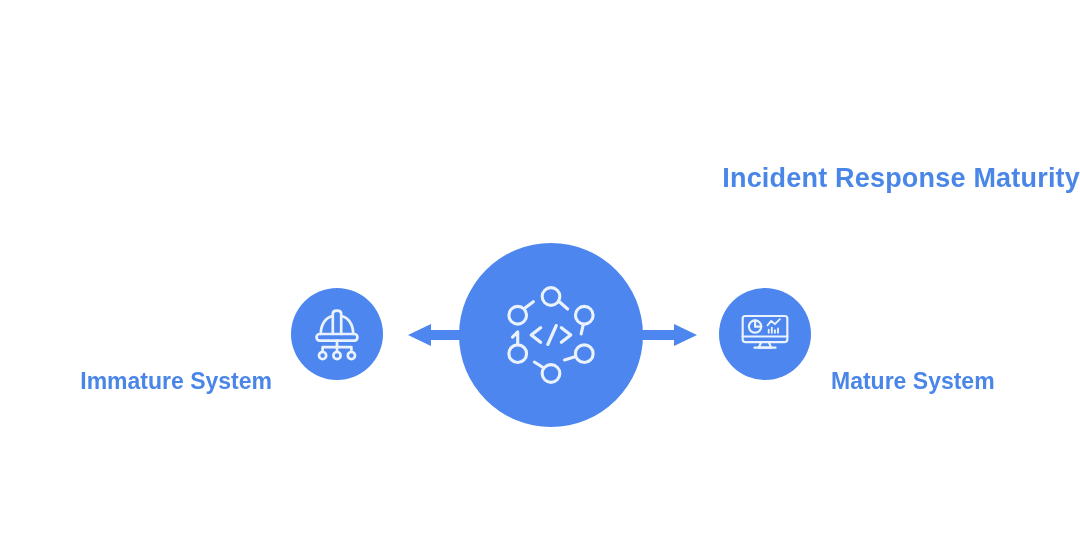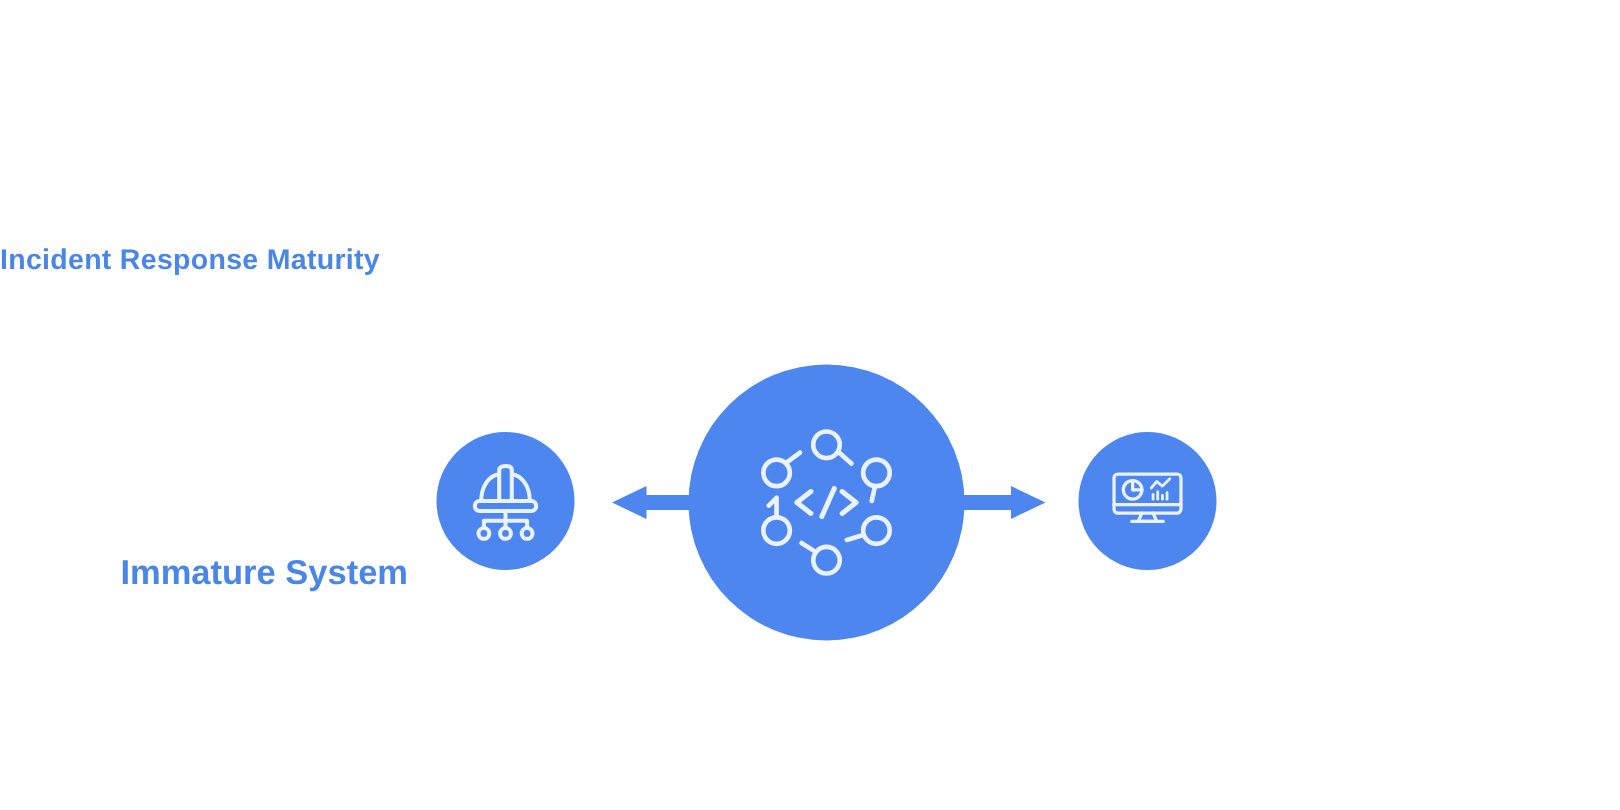--- a/index.html
+++ b/index.html
@@ -7,21 +7,21 @@
     --text:#4a86e8;
     --icon-stroke:#eaf2fe;
     --background:#ffffff;
   }
   *{margin:0;padding:0;box-sizing:border-box;}
   html,body{width:1080px;height:540px;background:var(--background);overflow:hidden;}
   body{font-family:"Liberation Sans",sans-serif;}
   .stage{position:relative;width:1080px;height:540px;background:var(--background);}
   .title{
     position:absolute;left:0;right:0;top:163px;
-    text-align:left;font-size:19px;font-weight:bold;color:var(--text);
+    text-align:right;font-size:27px;font-weight:bold;color:var(--text);
     letter-spacing:.2px;
   }
   .label{
     position:absolute;top:322px;white-space:nowrap;
     font-size:23px;font-weight:bold;color:var(--text);margin-top:46px;
   }
   .label-left{right:808px;}
   .label-right{left:831px;}
   .node{
     position:absolute;border-radius:50%;background:var(--accent);
@@ -100,14 +100,15 @@
       <path d="M34,38 L34,28"></path>
       <path d="M34,38 L44,38"></path>
       <path d="M54,36 L60,29 L66,34 L74,26" stroke-width="3"></path>
       <path d="M56,48 L56,43" stroke-width="3"></path>
       <path d="M61,48 L61,40" stroke-width="3"></path>
       <path d="M66,48 L66,44" stroke-width="3"></path>
       <path d="M71,48 L71,41" stroke-width="3"></path>
     </svg>
   </div>
 
+  <div class="label label-right">Mature System</div>
 
 </div>
 
 </body></html>

